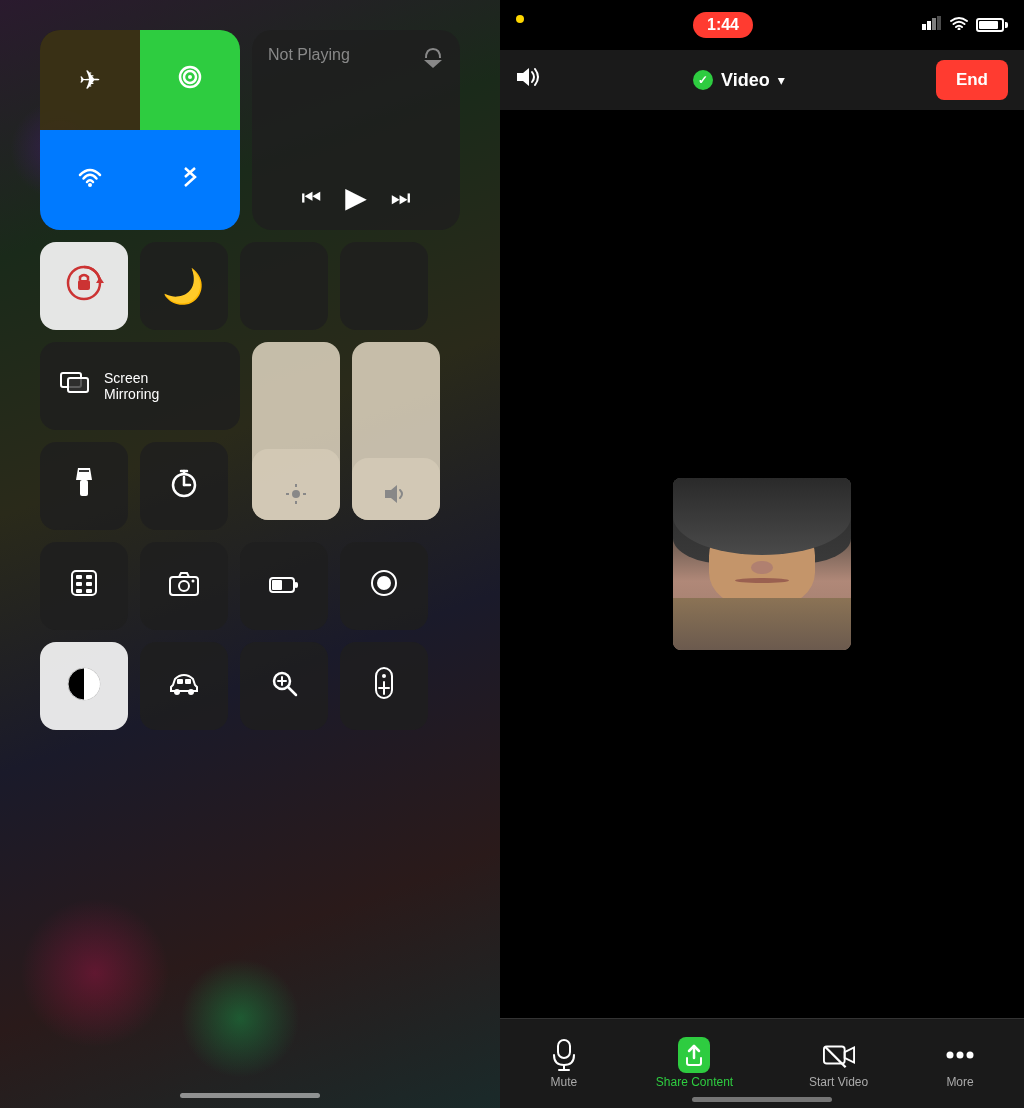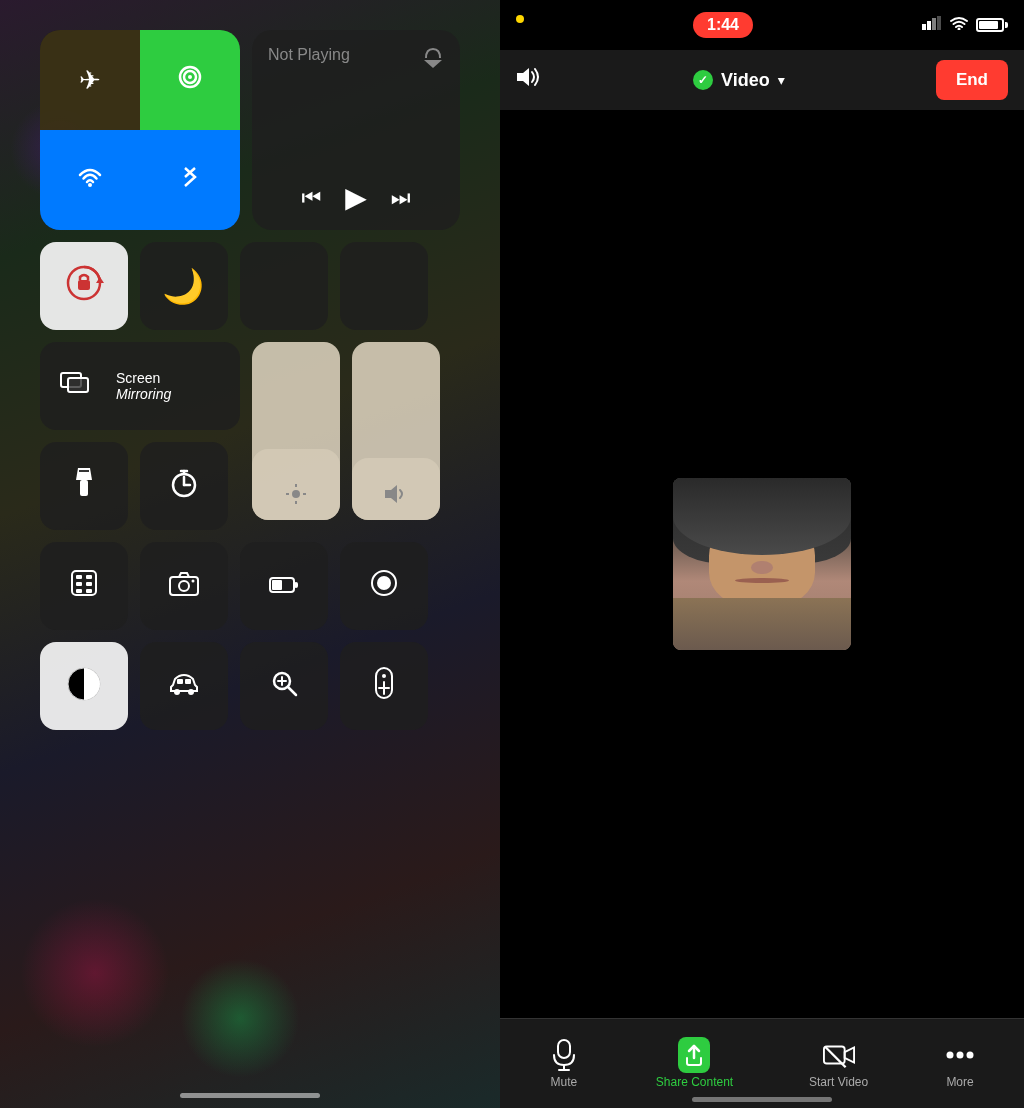--- a/index.html
+++ b/index.html
@@ -162,21 +162,21 @@
     
     .cc-mirroring {
       width: 200px;
       height: 88px;
       background: rgba(30,30,30,0.85);
       border-radius: 16px;
       display: flex;
       align-items: center;
       justify-content: flex-start;
       padding: 0 20px;
-      gap: 26px;
+      gap: 14px;
       color: white;
       cursor: pointer;
     }
 
     
     .cc-slider-block {
       width: 88px;
       height: 178px;
       background: rgba(220,210,190,0.85);
       border-radius: 16px;
@@ -640,21 +640,21 @@
       <div style="display:flex;flex-direction:column;gap:12px;">
         <div class="cc-mirroring">
           <span>
             <svg width="30" height="24" viewBox="0 0 30 24" fill="white">
               <rect x="1" y="1" width="20" height="14" rx="2" fill="none" stroke="white" stroke-width="2"></rect>
               <rect x="8" y="6" width="20" height="14" rx="2" fill="rgba(50,50,50,0.8)" stroke="white" stroke-width="2"></rect>
             </svg>
           </span>
           <div class="mirroring-label">
             <span style="color:white;font-size:14px;font-weight:500;">Screen</span>
-            <span style="color:white;font-size:14px;font-weight:500;font-style:italic;">Mirroring</span>
+            <span style="color:white;font-size:14px;font-weight:500;">Mirroring</span>
           </div>
         </div>
 
         <div class="cc-icon-row">
           <div class="cc-icon-btn">
             <span>
               <svg width="22" height="30" viewBox="0 0 22 30" fill="white">
                 <rect x="7" y="12" width="8" height="16" rx="2" fill="white"></rect>
                 <polygon points="5,0 17,0 19,12 3,12" fill="white"></polygon>
                 <rect x="6" y="2" width="10" height="2" fill="#333"></rect>

